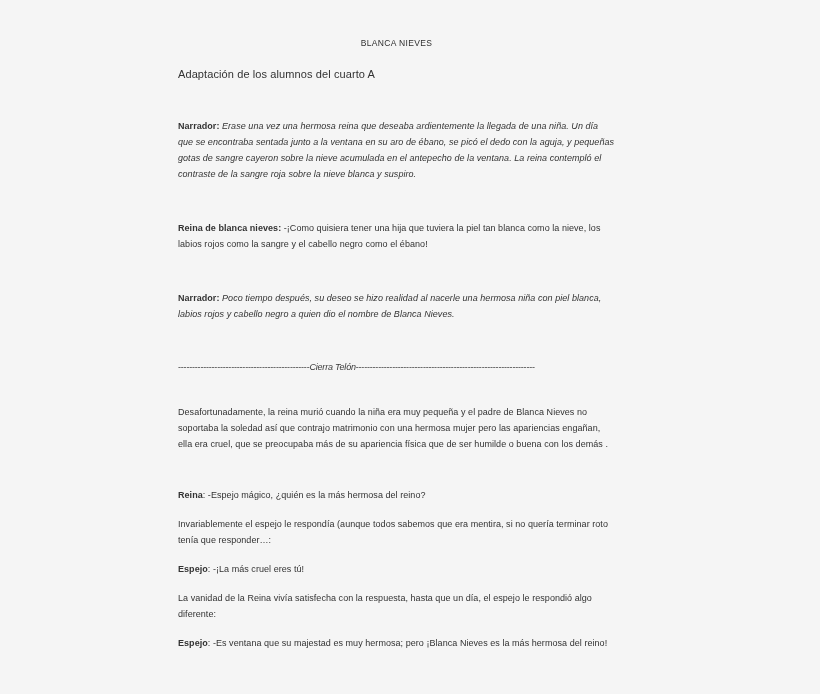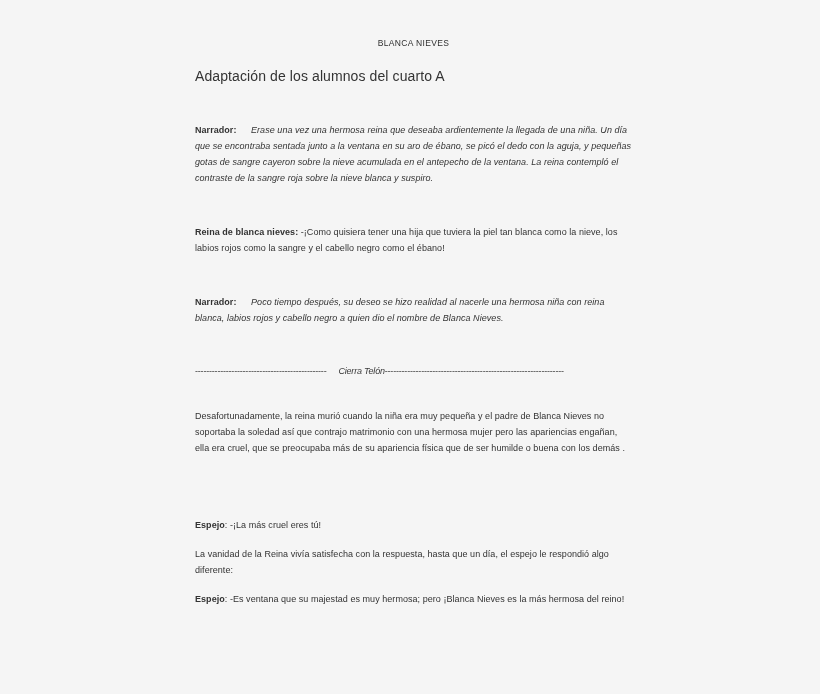--- a/index.html
+++ b/index.html
@@ -15,54 +15,53 @@
     overflow: hidden;
   }
   .page {
     position: relative;
     width: 820px;
     height: 694px;
     box-sizing: border-box;
   }
   .content {
     position: absolute;
-    left: 195px;
+    left: 178px;
     top: 0;
     width: 437px;
   }
   .doc-title {
     text-align: center;
     font-size: 8.5px;
     letter-spacing: 0.35px;
     color: #2f2f2f;
     margin: 0;
     padding-top: 38px;
   }
   .subtitle {
-    font-size: 14px;
+    font-size: 11px;
     color: #333333;
     margin: 0;
     padding-top: 20px;
     letter-spacing: 0.1px;
   }
   .block {
     font-size: 9px;
     line-height: 16px;
     color: #333333;
     margin: 0;
     text-align: left;
     letter-spacing: 0.05px;
   }
   .speaker {
     font-weight: bold;
     margin-top: 26px;
   }
   .ital {
     font-style: italic;
-    margin-left: 12px;
   }
   .gap-xl { height: 38px; }
   .gap-lg { height: 30px; }
   .gap-md { height: 22px; }
   .gap-sm { height: 13px; }
   .sep {
     font-size: 9px;
     line-height: 14px;
     color: #3a3a3a;
     white-space: nowrap;
@@ -84,38 +83,40 @@
     <div class="gap-xl"></div>
 
     <p class="block"><span class="speaker">Narrador:</span><span class="ital"> Erase una vez una hermosa reina que deseaba ardientemente la llegada de una niña. Un día que se encontraba sentada junto a la ventana en su aro de ébano, se picó el dedo con la aguja, y pequeñas gotas de sangre cayeron sobre la nieve acumulada en el antepecho de la ventana. La reina contempló el contraste de la sangre roja sobre la nieve blanca y suspiro.</span></p>
 
     <div class="gap-xl"></div>
 
     <p class="block"><span class="speaker">Reina de blanca nieves:</span><span> -¡Como quisiera tener una hija que tuviera la piel tan blanca como la nieve, los labios rojos como la sangre y el cabello negro como el ébano!</span></p>
 
     <div class="gap-xl"></div>
 
-    <p class="block"><span class="speaker">Narrador:</span><span class="ital"> Poco tiempo después, su deseo se hizo realidad al nacerle una hermosa niña con reina blanca, labios rojos y cabello negro a quien dio el nombre de Blanca Nieves.</span></p>
+    <p class="block"><span class="speaker">Narrador:</span><span class="ital"> Poco tiempo después, su deseo se hizo realidad al nacerle una hermosa niña con piel blanca, labios rojos y cabello negro a quien dio el nombre de Blanca Nieves.</span></p>
 
     <div class="gap-xl"></div>
 
     <div class="sep"><span>-----------------------------------------------</span><span class="ital">Cierra Telón</span><span>----------------------------------------------------------------</span></div>
 
     <div class="gap-lg"></div>
 
     <p class="block"><span>Desafortunadamente, la reina murió cuando la niña era muy pequeña y el padre de Blanca Nieves no soportaba la soledad así que contrajo matrimonio con una hermosa mujer pero las apariencias engañan, ella era cruel, que se preocupaba más de su apariencia física que de ser humilde o buena con los demás .</span></p>
 
     <div class="gap-sm"></div>
 
 
     <div class="gap-md"></div>
 
+    <p class="block"><span class="speaker">Reina</span><span>: -Espejo mágico, ¿quién es la más hermosa del reino?</span></p>
 
     <div class="gap-sm"></div>
 
+    <p class="block"><span>Invariablemente el espejo le respondía (aunque todos sabemos que era mentira, si no quería terminar roto tenía que responder…:</span></p>
 
     <div class="gap-sm"></div>
 
     <p class="block"><span class="speaker">Espejo</span><span>:  -¡La más cruel eres tú!</span></p>
 
     <div class="gap-sm"></div>
 
     <p class="block"><span>La vanidad de la Reina vivía satisfecha con la respuesta, hasta que un día, el espejo le respondió algo diferente:</span></p>
 
     <div class="gap-sm"></div>

